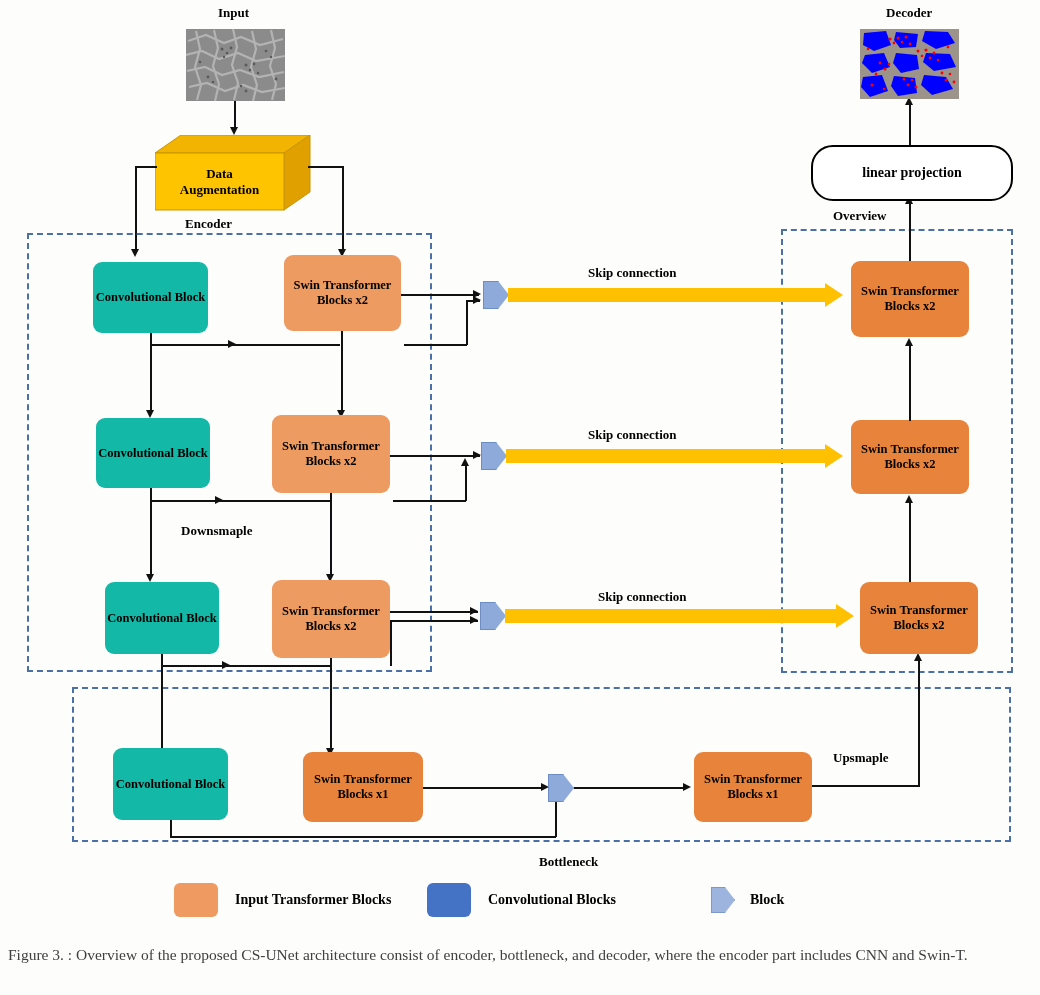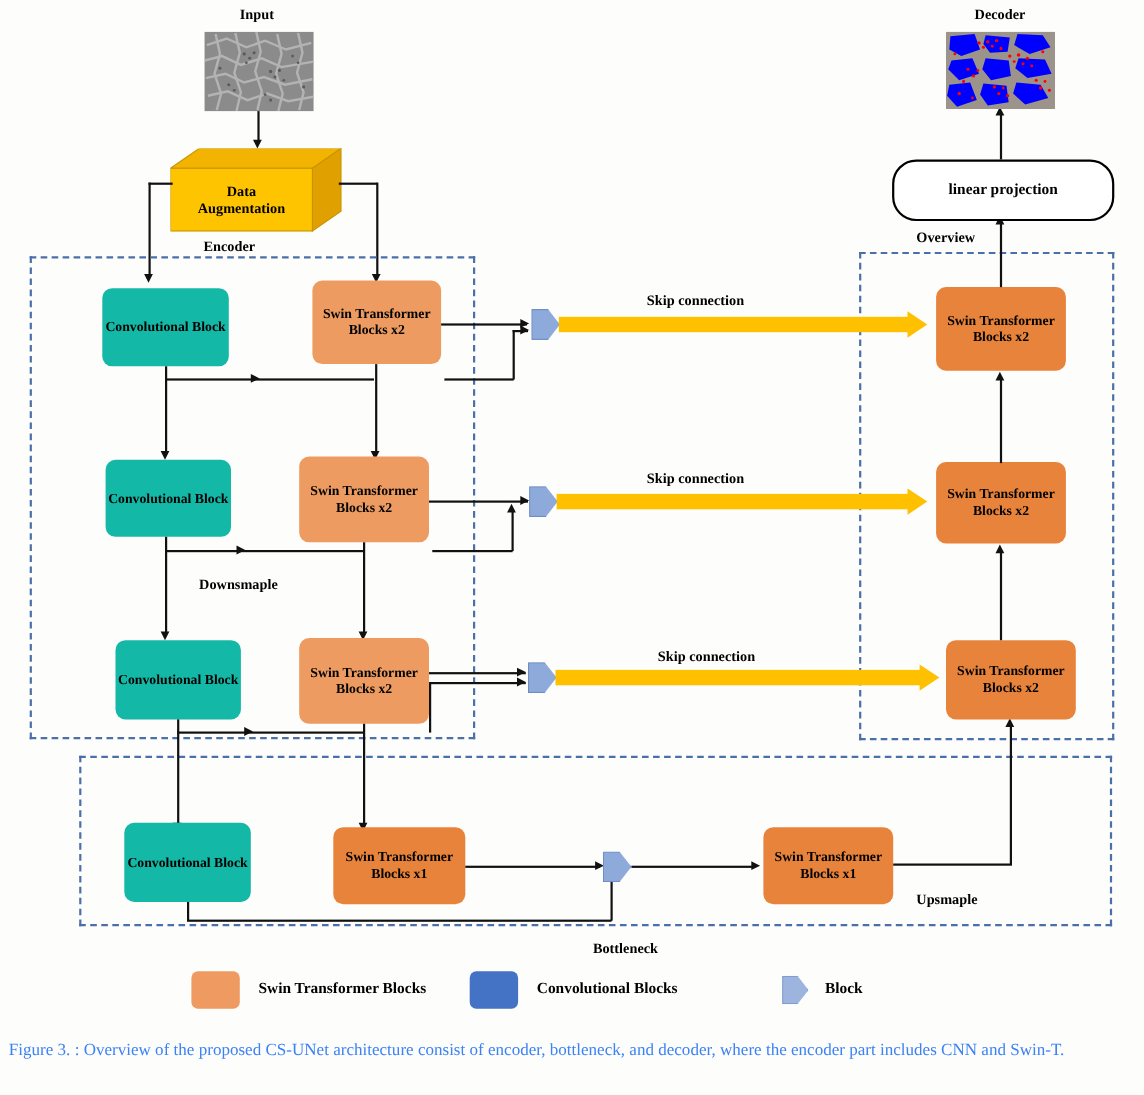--- a/index.html
+++ b/index.html
@@ -65,21 +65,21 @@
 
   
   .legend-sw{position:absolute;border-radius:6px;}
   .legend-fusion{position:absolute;width:24px;height:26px;background:#9CB4DE;
       border:1px solid #7e99c9;box-sizing:border-box;
       clip-path:polygon(0% 0%,58% 0%,100% 50%,58% 100%,0% 100%);}
 
   
   .caption{position:absolute;left:8px;top:944px;width:1024px;
       font-family:"Liberation Serif",serif;font-size:15.5px;line-height:1.42;
-      color:#3b82f6;text-align:left;}
+      color:#404040;text-align:left;}
 </style>
 </head>
 <body>
 
 <div id="page">
 
   <div class="lbl" style="left:218px;top:5px;">Input</div>
 
   <div class="imgbox" style="left:186px;top:29px;width:99px;height:72px;">
     <svg width="99" height="72" viewBox="0 0 99 72" preserveAspectRatio="none">
@@ -252,21 +252,21 @@
   <div class="arrowup" style="left:551px;top:793px;"></div>
 
   <div class="fusion" style="left:548px;top:774px;"></div>
 
   <div class="ln lnh" style="left:574px;top:787px;width:112px;"></div>
   <div class="arrowright" style="left:683px;top:783px;"></div>
 
   <div class="ln lnh" style="left:812px;top:785px;width:108px;"></div>
   <div class="ln lnv" style="left:918px;top:660px;height:126px;"></div>
   <div class="arrowup" style="left:914px;top:653px;"></div>
-  <div class="lbl" style="left:833px;top:810px;">Upsmaple</div>
+  <div class="lbl" style="left:833px;top:750px;">Upsmaple</div>
 
   <div class="node swin" style="left:860px;top:582px;width:118px;height:72px;">
     <span>Swin Transformer Blocks x2</span>
   </div>
   <div class="node swin" style="left:851px;top:420px;width:118px;height:74px;">
     <span>Swin Transformer Blocks x2</span>
   </div>
   <div class="node swin" style="left:851px;top:261px;width:118px;height:76px;">
     <span>Swin Transformer Blocks x2</span>
   </div>
@@ -330,21 +330,21 @@
           <circle cx="86" cy="51" r="1.5"></circle>
         <circle cx="90" cy="45" r="1.3"></circle>
           <circle cx="94" cy="53" r="1.4"></circle>
         <circle cx="8" cy="20" r="1.3"></circle>
           <circle cx="88" cy="18" r="1.4"></circle>
       </g>
     </svg>
   </div>
 
   <div class="legend-sw" style="left:174px;top:883px;width:44px;height:34px;background:#EE9A60;"></div>
-  <div class="lbl" style="left:235px;top:892px;font-size:14px;">Swin Transformer Blocks</div>
+  <div class="lbl" style="left:235px;top:892px;font-size:14px;">Input Transformer Blocks</div>
 
   <div class="legend-sw" style="left:427px;top:883px;width:44px;height:34px;background:#4472C4;"></div>
   <div class="lbl" style="left:488px;top:892px;font-size:14px;">Convolutional Blocks</div>
 
   <div class="legend-fusion" style="left:711px;top:887px;"></div>
   <div class="lbl" style="left:750px;top:892px;font-size:14px;">Block</div>
 
   <div class="caption">Figure 3. : Overview of the proposed CS-UNet architecture consist of encoder, bottleneck, and decoder, where the encoder part includes CNN and Swin-T.</div>
 
 </div>

